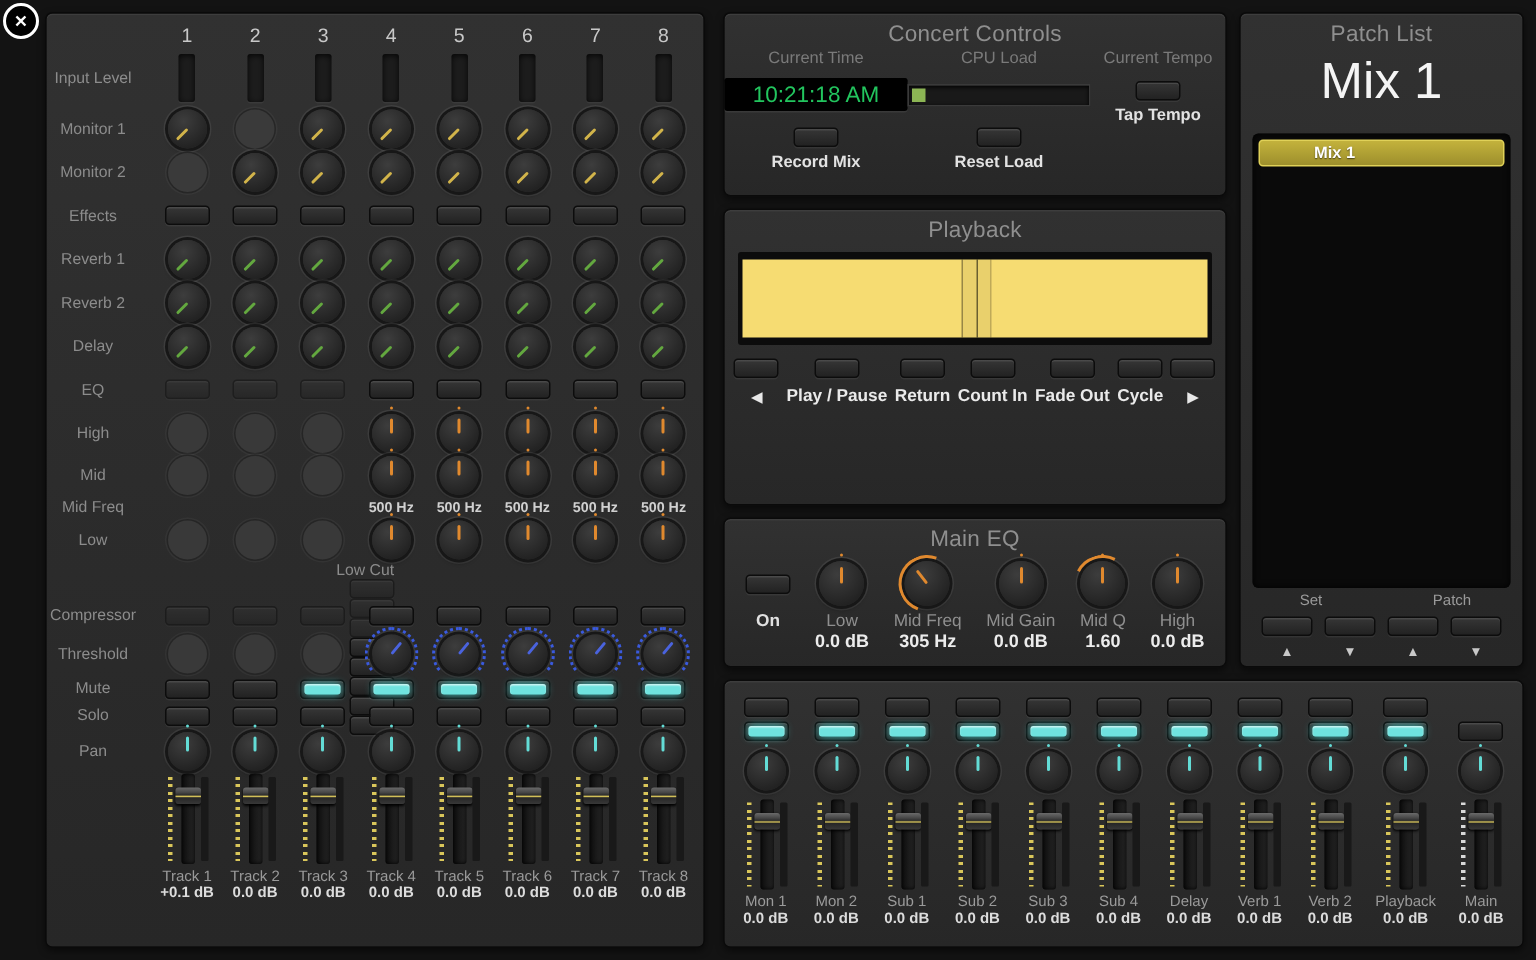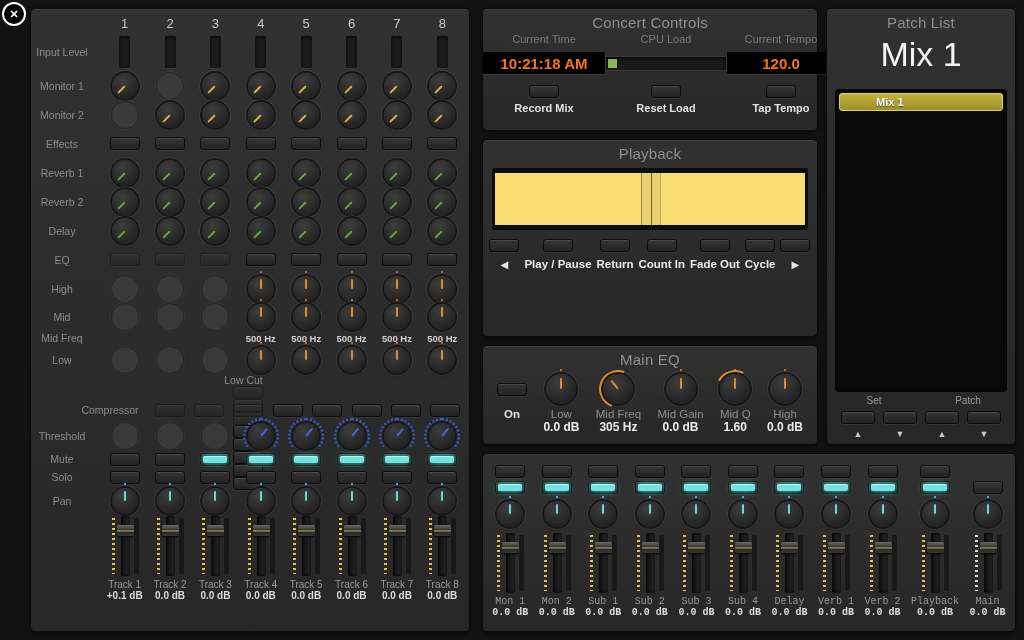--- a/index.html
+++ b/index.html
@@ -32,21 +32,21 @@
   .knob.ring::before{content:'';position:absolute;inset:-5px;border-radius:50%;
         border:2px dotted #3a5ade;border-bottom-color:transparent;}
   .knob.lg{width:30px;height:30px;}
   .knob.lg .ptr{top:4px;height:11px;transform-origin:50% 11px;}
   .knob.arc::before{content:'';position:absolute;inset:-4px;border-radius:50%;border:2px solid transparent;
         border-left-color:#e0892e;border-top-color:#e0892e;transform:rotate(-25deg);}
   .knob.arcs::before{content:'';position:absolute;inset:-4px;border-radius:50%;border:2px solid transparent;
         border-top-color:#e0892e;transform:rotate(-18deg);}
   .vmeter{width:11px;height:32px;background:#1d1d1d;border-radius:2px;
         box-shadow:inset 0 1px 4px rgba(0,0,0,.85),0 1px 0 rgba(255,255,255,.05);}
-  .lcd{background:#000;color:#f97316;font-weight:bold;border-radius:2px;display:flex;align-items:center;
+  .lcd{background:#000;color:#22c55e;font-weight:normal;border-radius:2px;display:flex;align-items:center;
         justify-content:center;box-shadow:inset 0 2px 3px rgba(0,0,0,.9),0 1px 0 rgba(255,255,255,.07);box-sizing:border-box;}
 
   
   .fader{position:relative;width:34px;height:60px;flex:none;}
   .fader::before{content:'';position:absolute;left:4px;top:2px;bottom:2px;width:3px;
         background:repeating-linear-gradient(to bottom,var(--tick) 0 2px,transparent 2px 5px);}
   .fader::after{content:'';position:absolute;right:3px;top:2px;bottom:2px;width:5px;background:#191919;border-radius:1px;}
   .ftrack{position:absolute;left:13px;top:0;bottom:0;width:9px;border-radius:2px;
         background:linear-gradient(90deg,#0e0e0e,#262626);box-shadow:inset 0 0 3px #000;}
   .fhandle{position:absolute;left:9px;top:9px;width:17px;height:11px;border-radius:2px;
@@ -110,21 +110,21 @@
        color:#fff;font-size:11px;font-weight:bold;padding-left:36px;text-shadow:0 1px 1px rgba(0,0,0,.6);}
   .pl-groups{position:absolute;bottom:38px;left:0;right:0;display:flex;}
   .pl-groups span{flex:1;text-align:center;color:#9a9a9a;font-size:10px;}
   .pl-btns{position:absolute;bottom:20px;left:0;right:0;display:flex;justify-content:space-around;padding:0 10px;}
   .pl-tris{position:absolute;bottom:5px;left:0;right:0;display:flex;justify-content:space-around;padding:0 10px;}
   .pl-tris span{color:#c8c8c8;font-size:9px;width:30px;text-align:center;}
 
   
   #outmix{left:482px;top:453px;width:534px;height:179px;}
   .om-row{display:flex;justify-content:space-around;padding:8px 4px 0;}
-  .och{display:flex;flex-direction:column;align-items:center;font-family:Liberation Mono, monospace;}
+  .och{display:flex;flex-direction:column;align-items:center;}
   .och .slot{height:16px;display:flex;align-items:flex-end;}
   .och .mbtn{margin-top:3px;}
   .och .knob{margin-top:7px;margin-bottom:6px;}
 </style>
 </head>
 <body>
 
 <div id="app">
   <div id="close-btn">✕</div>
 
@@ -621,21 +621,21 @@
         <div class="mcell">
           <div class="mbtn"></div>
         </div>
         <div class="mcell">
           <div class="mbtn"></div>
         </div>
         <div class="mcell">
           <div class="mbtn"></div>
         </div>
       </div>
-      <div class="mrow" style="height: 24px; margin-left: 48px;">
+      <div class="mrow" style="height: 24px;">
         <div class="mlabel">Compressor</div>
         <div class="mcell">
           <div class="mbtn dim"></div>
         </div>
         <div class="mcell">
           <div class="mbtn dim"></div>
         </div>
         <div class="mcell">
           <div class="mbtn dim"></div>
         </div>
@@ -898,23 +898,20 @@
         <div class="cc-slot">
             <div class="cpu">
               <div class="cpu-fill" style="width: 9px; background: rgb(140, 181, 84);"></div>
             </div>
           </div>
         <div class="mbtn cc-btn"></div>
         <span class="cc-btnlbl">Reset Load</span>
       </div>
       <div class="cc-col">
         <span class="cc-label">Current Tempo</span>
-        <div class="cc-slot">
-            <div class="lcd" style="width:108px;height:22px;font-size:15px;">120.0</div>
-          </div>
         <div class="mbtn cc-btn"></div>
         <span class="cc-btnlbl">Tap Tempo</span>
       </div>
     </div>
   </div>
 
   <div id="playback" class="panel">
     <div class="panel-title">Playback</div>
     <div class="wave">
       <div class="wave-inner">

